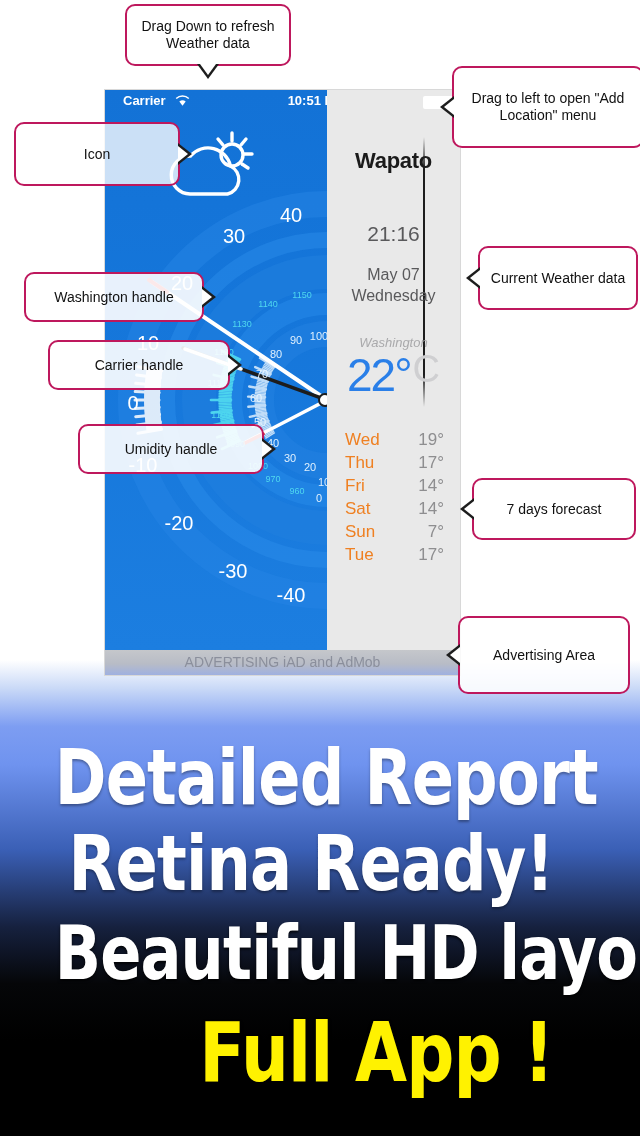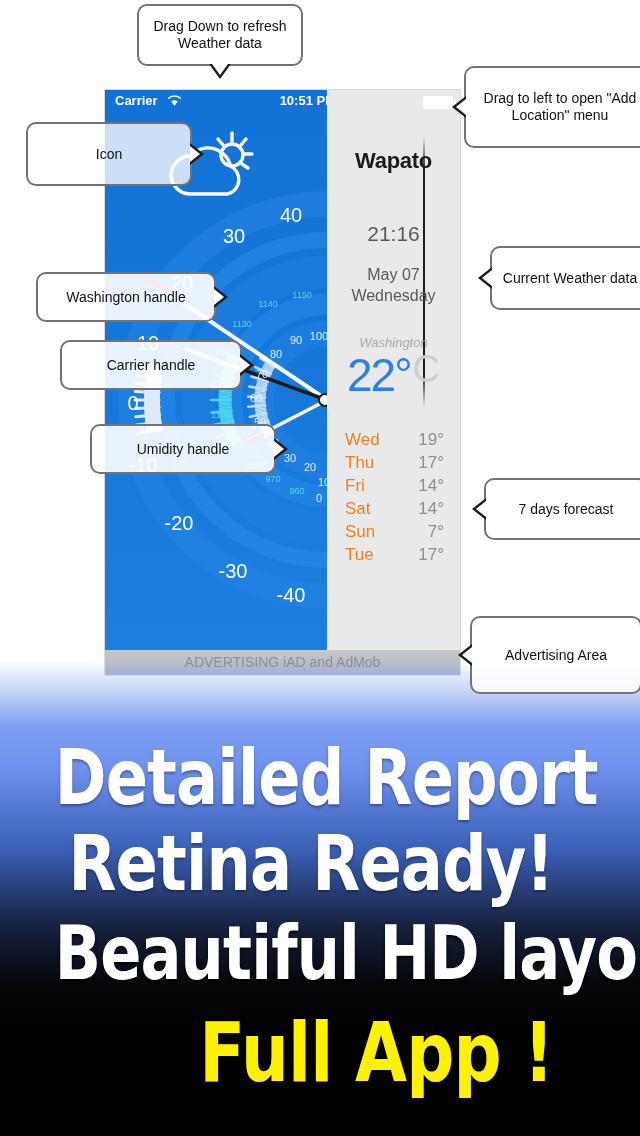--- a/index.html
+++ b/index.html
@@ -57,21 +57,21 @@
   }
   
   #grey-pane{
     position:absolute;left:222px;top:0;width:133px;height:560px;
     background:#e9e9e9;
     overflow:hidden;
   }
 
   
   #statusbar{
-    position:absolute;left:0;top:0;width:239px;height:22px;
+    position:absolute;left:8px;top:0;width:239px;height:22px;
     color:#fff;font-size:13px;font-weight:bold;
   }
   #carrier{position:absolute;left:10px;top:3px;}
   #wifi-icon{position:absolute;left:62px;top:4px;width:15px;height:13px;}
   #clock{position:absolute;right:8px;top:3px;}
   #battery{
     position:absolute;left:318px;top:5px;width:30px;height:13px;
     background:#ffffff;border-radius:2px;
   }
   #battery:after{
@@ -136,30 +136,29 @@
   #adbar{
     position:absolute;left:0;top:560px;width:355px;height:25px;
     background:linear-gradient(180deg,#c5c7cb 0%,#b8bcc6 55%,#9fb0e0 100%);
     color:#8b8f9c;font-size:14px;text-align:center;line-height:25px;
   }
 
   
   .callout{
     position:absolute;
     background:#ffffff;
-    border:2px solid #737373;
+    border:2px solid #be185d;
     border-radius:10px;
     color:#111;
     font-size:14px;
     line-height:17px;
     text-align:center;
     display:flex;align-items:center;justify-content:center;
     box-sizing:border-box;
     padding:4px 6px;
-    margin-left:12px;
   }
   .callout .tail{
     position:absolute;width:0;height:0;
   }
   
   .tail-down{
     bottom:-15px;left:50%;margin-left:-11px;
     border-left:11px solid transparent;
     border-right:11px solid transparent;
     border-top:15px solid #1d1d1d;

